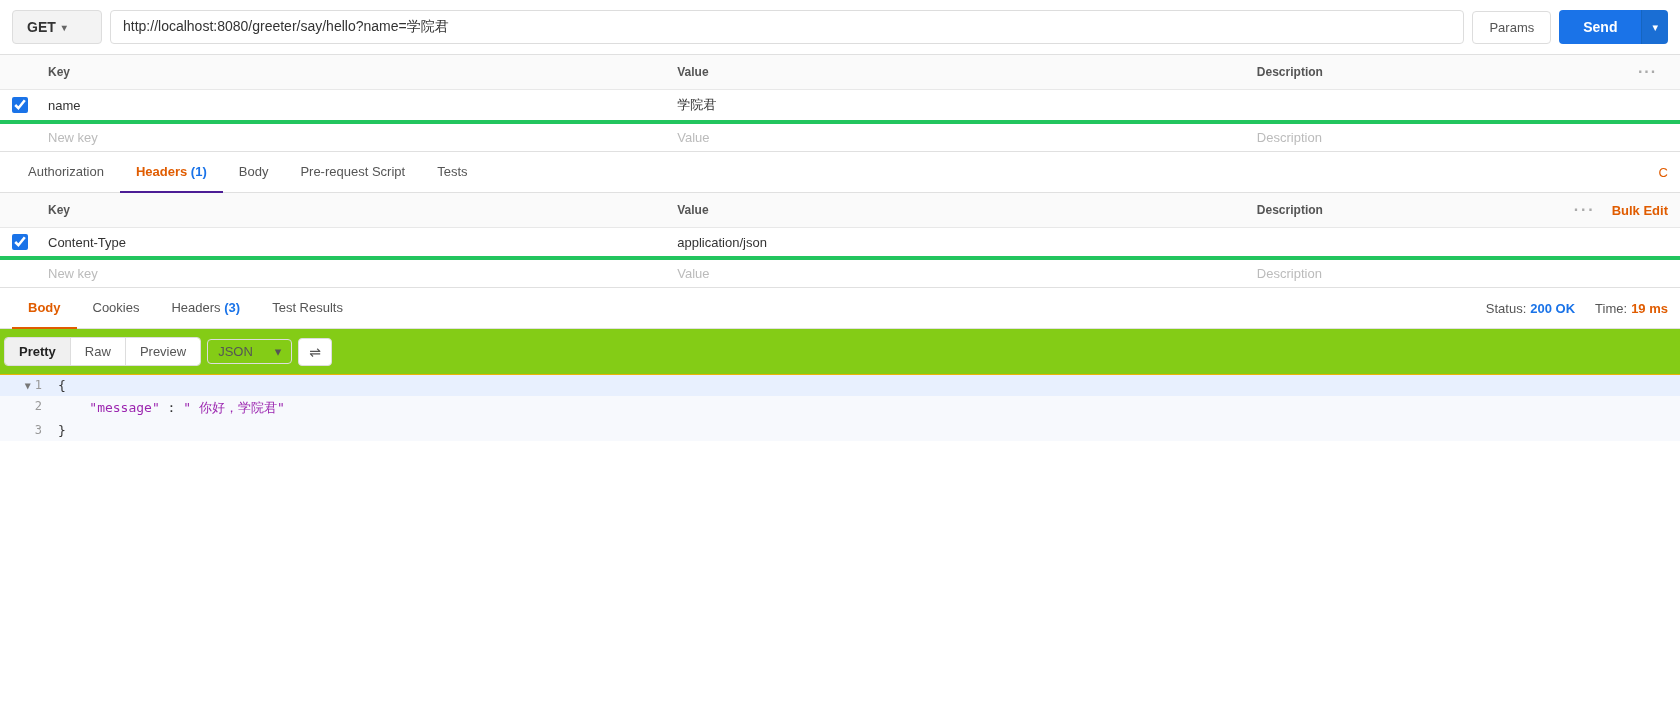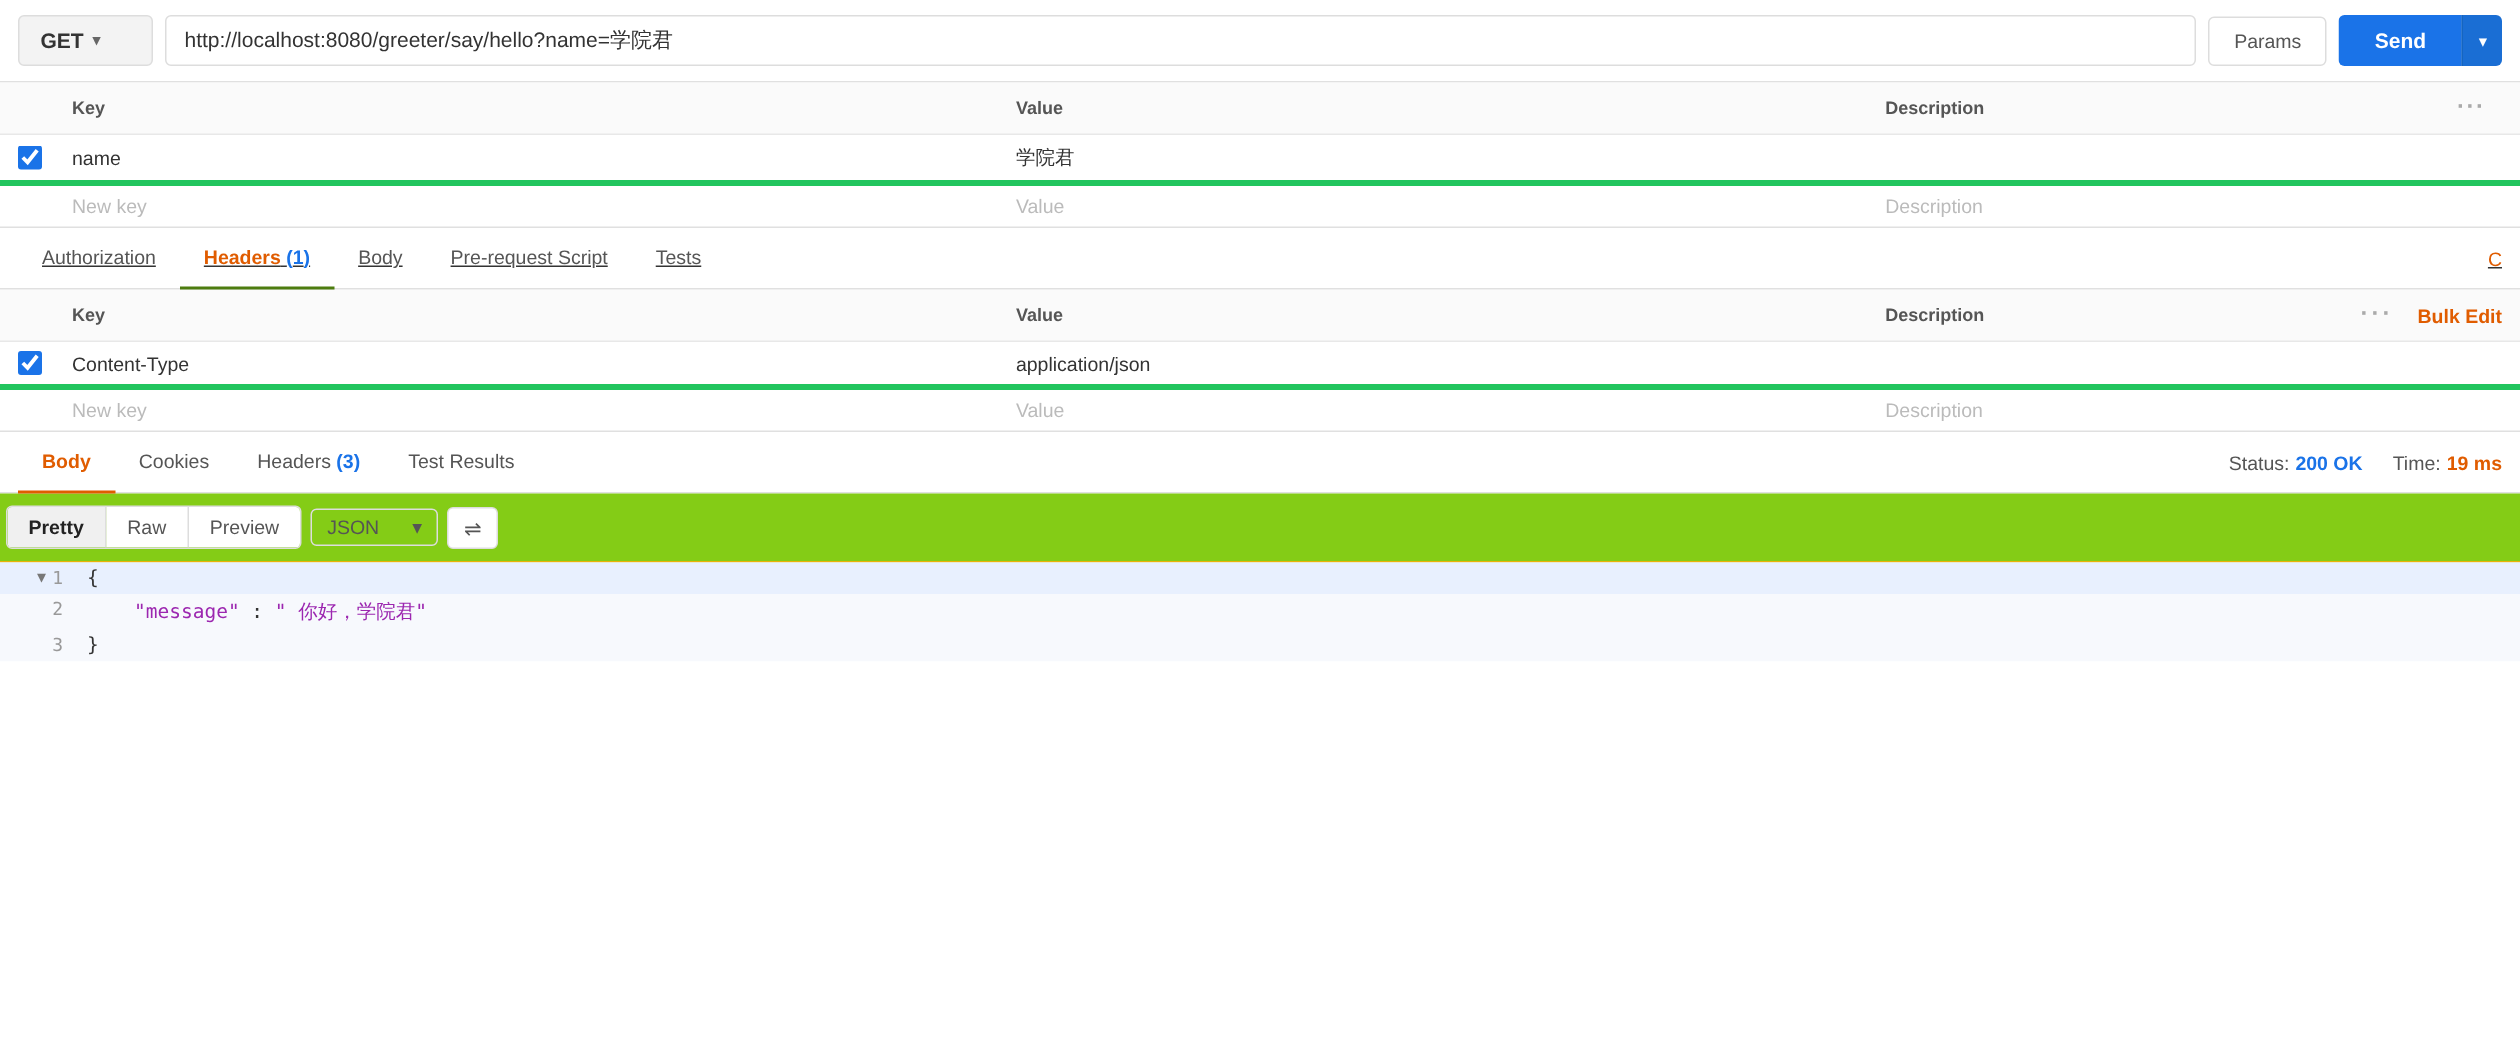--- a/index.html
+++ b/index.html
@@ -121,33 +121,32 @@
     .cell-placeholder { color: #bbb; }
 
     
     .req-tabs {
       display: flex;
       align-items: center;
       padding: 0 12px;
       border-bottom: 1px solid #e0e0e0;
       background: #fff;
       position: relative;
-      text-decoration: underline;
     }
     .req-tab {
       padding: 12px 16px;
       font-size: 13px;
       color: #555;
       cursor: pointer;
       border-bottom: 2px solid transparent;
       margin-bottom: -1px;
     }
     .req-tab.active {
       color: #e05c00;
-      border-bottom: 2px solid #4d7c0f;
+      border-bottom: 2px solid #4c1d95;
       font-weight: 600;
     }
     .req-tab .badge {
       color: #1a73e8;
       font-weight: 600;
     }
     .right-align {
       margin-left: auto;
       color: #e05c00;
       font-size: 13px;

